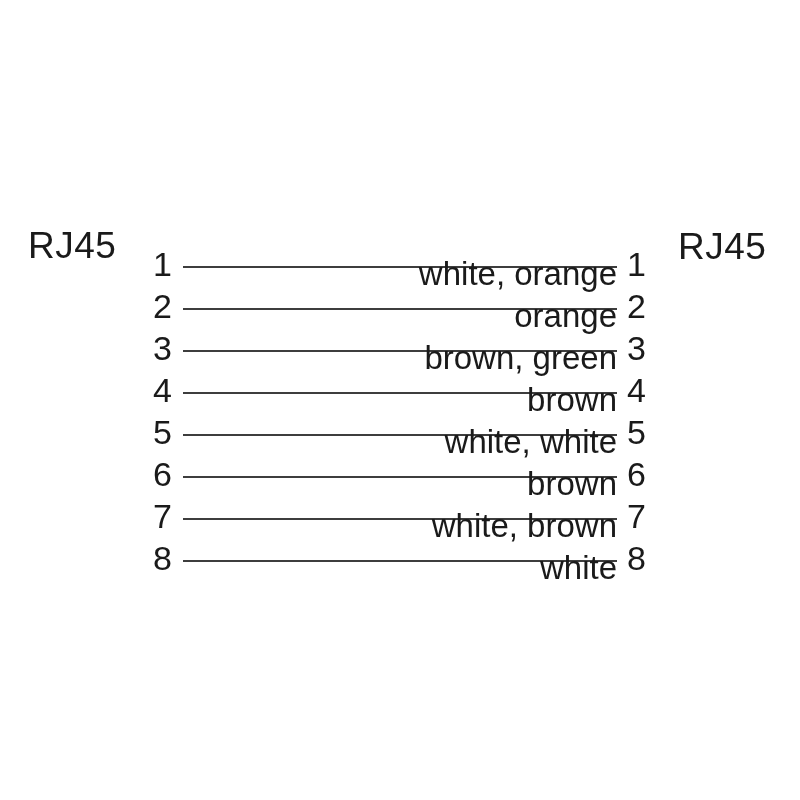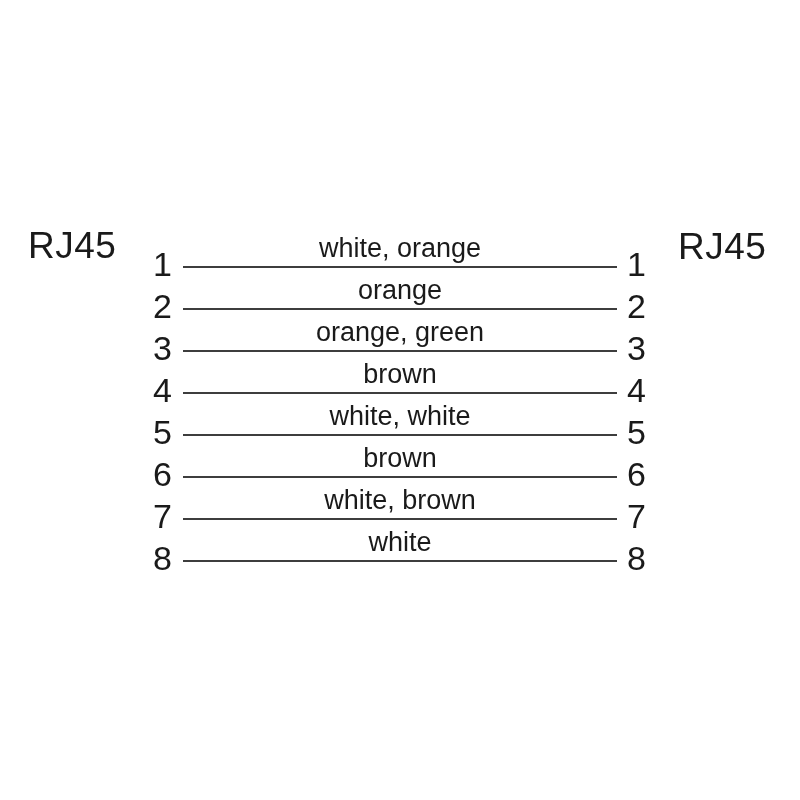--- a/index.html
+++ b/index.html
@@ -48,24 +48,25 @@
   }
   .pin-num.right {
     left: 627px;
     width: 50px;
     text-align: left;
   }
   .wire-color-label {
     position: absolute;
     left: 183px;
     width: 434px;
-    text-align: center;
-    font-size: 27px;
+    text-align: right;
+    font-size: 33px;
     line-height: 1;
     white-space: nowrap;
+    margin-top: 22px;
   }
 </style>
 </head>
 <body>
 
 <div class="canvas">
 
   <div class="connector-label left">RJ45</div>
 
   <div class="connector-label right">RJ45</div>
@@ -81,21 +82,21 @@
   <div class="wire-row">
     <div class="pin-num left" style="top: 289px;">2</div>
     <div class="wire-line" style="top: 308px;"></div>
     <div class="wire-color-label" style="top: 277px;">orange</div>
     <div class="pin-num right" style="top: 289px;">2</div>
   </div>
 
   <div class="wire-row">
     <div class="pin-num left" style="top: 331px;">3</div>
     <div class="wire-line" style="top: 350px;"></div>
-    <div class="wire-color-label" style="top: 319px;">orange, green</div>
+    <div class="wire-color-label" style="top: 319px;">brown, green</div>
     <div class="pin-num right" style="top: 331px;">3</div>
   </div>
 
   <div class="wire-row">
     <div class="pin-num left" style="top: 373px;">4</div>
     <div class="wire-line" style="top: 392px;"></div>
     <div class="wire-color-label" style="top: 361px;">brown</div>
     <div class="pin-num right" style="top: 373px;">4</div>
   </div>
 

